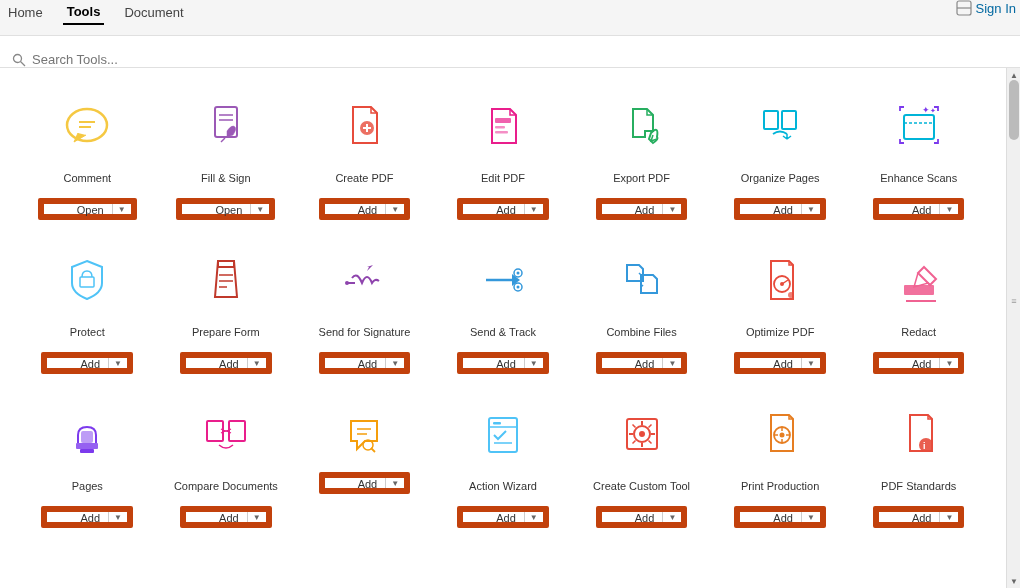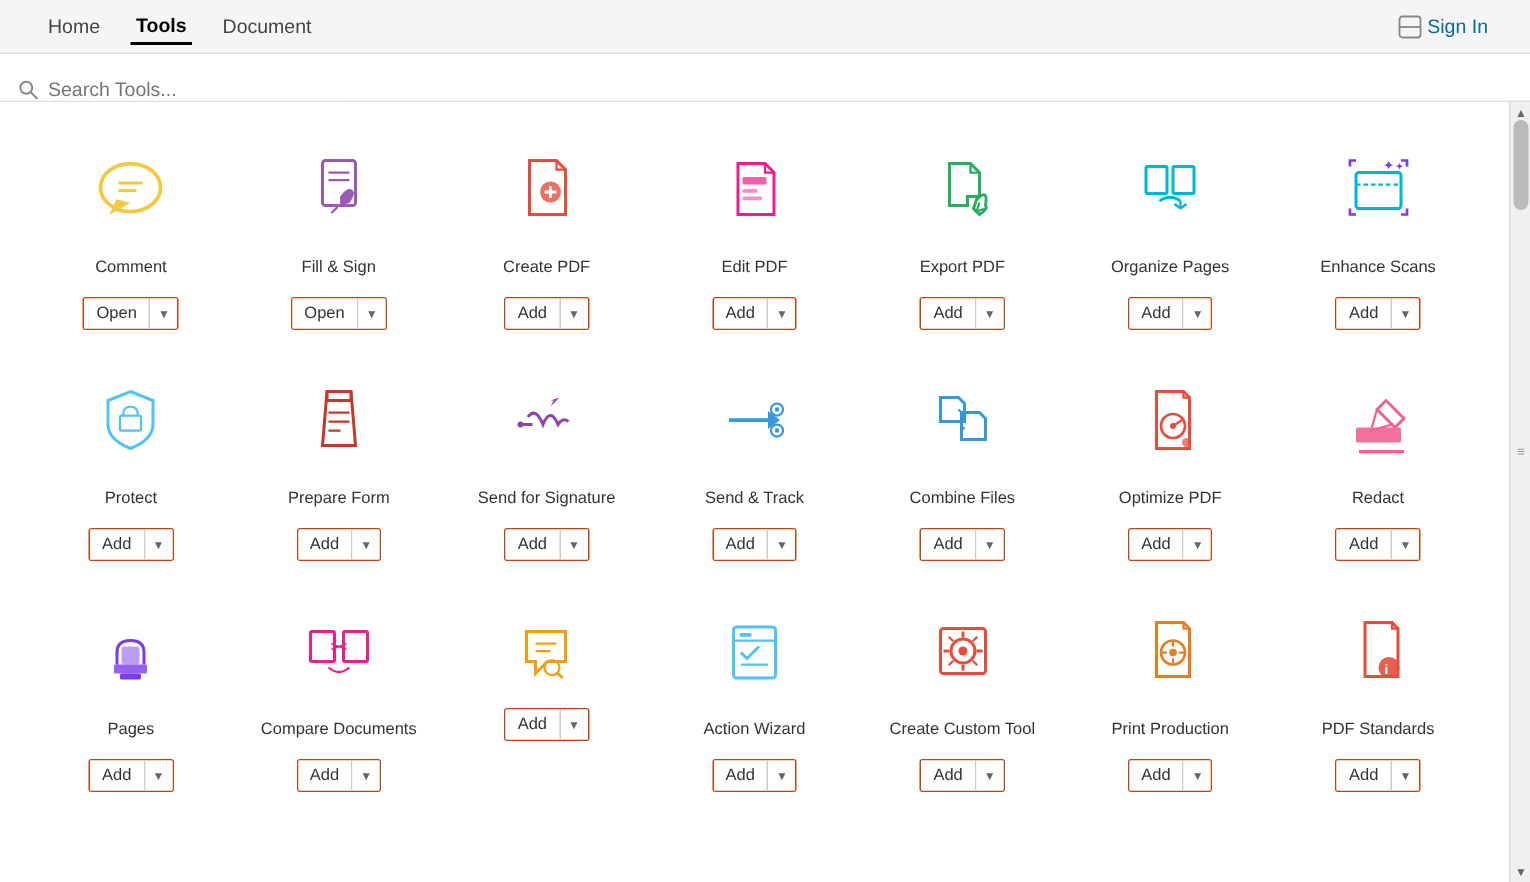--- a/index.html
+++ b/index.html
@@ -1,25 +1,25 @@
 <!DOCTYPE html>
 <html><head>
   <meta charset="utf-8">
   <style>
     * { box-sizing: border-box; margin: 0; padding: 0; }
     body { font-family: Arial, sans-serif; background: #fff; width: 1020px; height: 588px; overflow: hidden; }
 
     
     .top-nav {
       display: flex;
-      align-items: center;
+      align-items: flex-start;
       justify-content: space-between;
       height: 36px;
       border-bottom: 1px solid #e0e0e0;
-      padding: 0 28px;
+      padding: 0 4px;
       background: #f5f5f5;
     }
     .nav-left { display: flex; gap: 16px; align-items: center; }
     .nav-item {
       font-size: 13px;
       color: #444;
       cursor: pointer;
       padding: 4px 4px;
     }
     .nav-item.active {
@@ -115,23 +115,24 @@
       text-align: left;
       margin-bottom: 6px;
       line-height: 1.3;
       min-height: 28px;
       display: flex;
       align-items: center;
       justify-content: center;
     }
     .tool-btn-group {
       display: flex;
-      border: 1px solid #c2410c;
+      border: 6px solid #c2410c;
       border-radius: 2px;
       height: 22px;
+      padding-left: 25px;
     }
     .tool-btn-main {
       font-size: 11px;
       color: #333;
       padding: 0 8px;
       background: #fff;
       border: none;
       cursor: pointer;
       border-right: 1px solid #ccc;
     }

